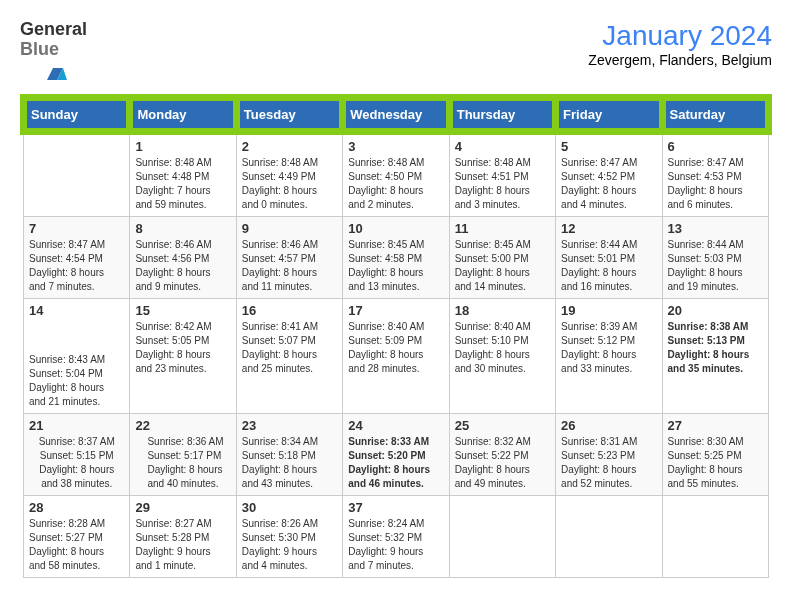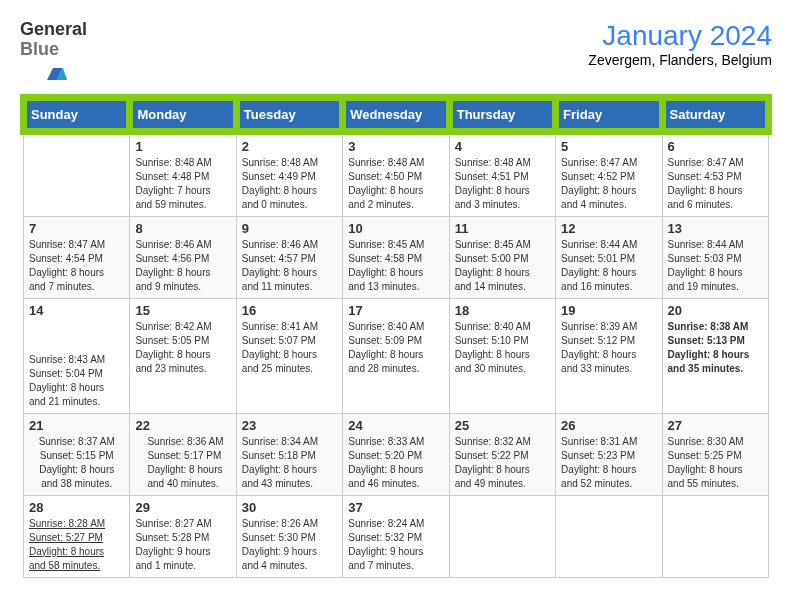--- a/index.html
+++ b/index.html
@@ -294,21 +294,21 @@
         </td>
         <td>
           <span class="day-number">23</span>
           <div class="day-info" style="white-space: pre-line;">Sunrise: 8:34 AM
 Sunset: 5:18 PM
 Daylight: 8 hours
 and 43 minutes.</div>
         </td>
         <td>
           <span class="day-number">24</span>
-          <div class="day-info" style="white-space: pre-line;">Sunrise: 8:33 AM
+          <div class="day-info" style="white-space: pre-line; font-weight: bold;">Sunrise: 8:33 AM
 Sunset: 5:20 PM
 Daylight: 8 hours
 and 46 minutes.</div>
         </td>
         <td>
           <span class="day-number">25</span>
           <div class="day-info" style="white-space: pre-line;">Sunrise: 8:32 AM
 Sunset: 5:22 PM
 Daylight: 8 hours
 and 49 minutes.</div>
@@ -324,21 +324,21 @@
           <span class="day-number">27</span>
           <div class="day-info" style="white-space: pre-line;">Sunrise: 8:30 AM
 Sunset: 5:25 PM
 Daylight: 8 hours
 and 55 minutes.</div>
         </td>
       </tr>
       <tr>
         <td>
           <span class="day-number">28</span>
-          <div class="day-info" style="white-space: pre-line; text-decoration: underline;">Sunrise: 8:28 AM
+          <div class="day-info" style="white-space: pre-line;">Sunrise: 8:28 AM
 Sunset: 5:27 PM
 Daylight: 8 hours
 and 58 minutes.</div>
         </td>
         <td>
           <span class="day-number">29</span>
           <div class="day-info" style="white-space: pre-line;">Sunrise: 8:27 AM
 Sunset: 5:28 PM
 Daylight: 9 hours
 and 1 minute.</div>

